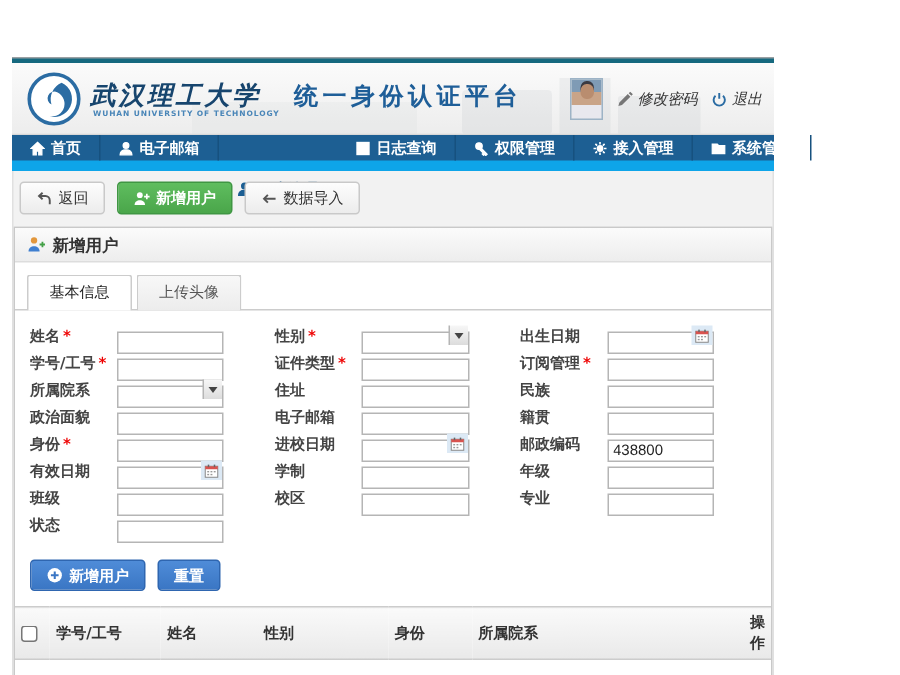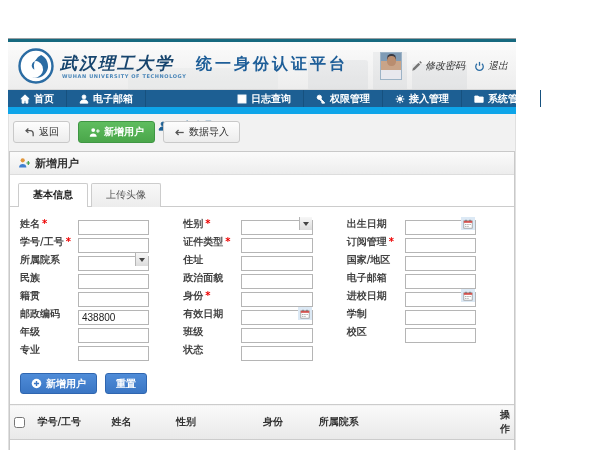--- a/index.html
+++ b/index.html
@@ -55,21 +55,21 @@
   .panel-hd { display:flex; align-items:center; gap:5px; height:23px; padding:0 8px;
     background:linear-gradient(#fbfbfb,#ededed); border-bottom:1px solid #ddd; }
   .panel-hd .ptxt { font-size:11px; font-weight:bold; color:#333; }
   .panel-hd svg { width:12px; height:12px; display:block; }
 
   
   .tabs { display:flex; gap:3px; padding:7px 0 0 8px; border-bottom:1px solid #ccc; }
   .tab { font-size:10px; color:#555; padding:4px 14px 4px; background:linear-gradient(#f8f8f8,#ececec);
     border:1px solid #ccc; border-bottom:none; border-radius:2px 2px 0 0; cursor:pointer;
     position:relative; top:1px; }
-  .tab.active { background:#fff; color:#222; font-weight:bold; padding-bottom:5px; }
+  .tab.active { background:#fff; color:#222; font-weight:normal; padding-bottom:5px; }
 
   
   .form-grid { display:grid; grid-template-columns:1fr 1fr 1fr; column-gap:34px;
     row-gap:3px; padding:9px 38px 10px 10px; }
   .field { display:flex; align-items:center; height:15px; }
   .flabel { width:58px; font-size:10px; color:#444; flex:none; white-space:nowrap;font-weight:bold; }
   .star { color:#e00; font-size:10px; margin-left:2px; }
   .fwidget { position:relative; flex:1; height:15px; }
   .fwidget input { width:100%; height:15px; border:1px solid #b5b5b5; font-size:10px;
     padding:0 3px; background:#fff; color:#222; }
@@ -300,24 +300,20 @@
             <span class="fwidget"><input type="text" value="" style=""></span>
           </div>
           <div class="field">
             <span class="flabel"><span>所属院系</span></span>
             <span class="fwidget"><input type="text" value="" style=""><span class="dd-btn">
                 <span class="tri"></span>
               </span></span>
           </div>
           <div class="field">
             <span class="flabel"><span>住址</span></span>
-            <span class="fwidget"><input type="text" value="" style=""></span>
-          </div>
-          <div class="field">
-            <span class="flabel"><span>国家/地区</span></span>
             <span class="fwidget"><input type="text" value="" style=""></span>
           </div>
           <div class="field">
             <span class="flabel"><span>民族</span></span>
             <span class="fwidget"><input type="text" value="" style=""></span>
           </div>
           <div class="field">
             <span class="flabel"><span>政治面貌</span></span>
             <span class="fwidget"><input type="text" value="" style=""></span>
           </div>

